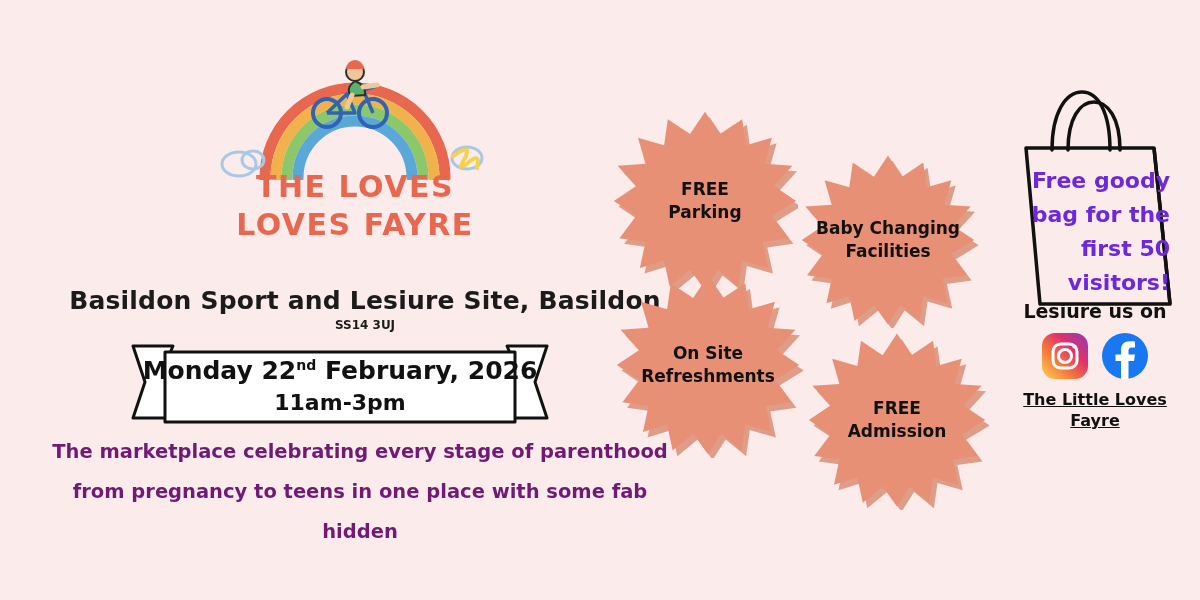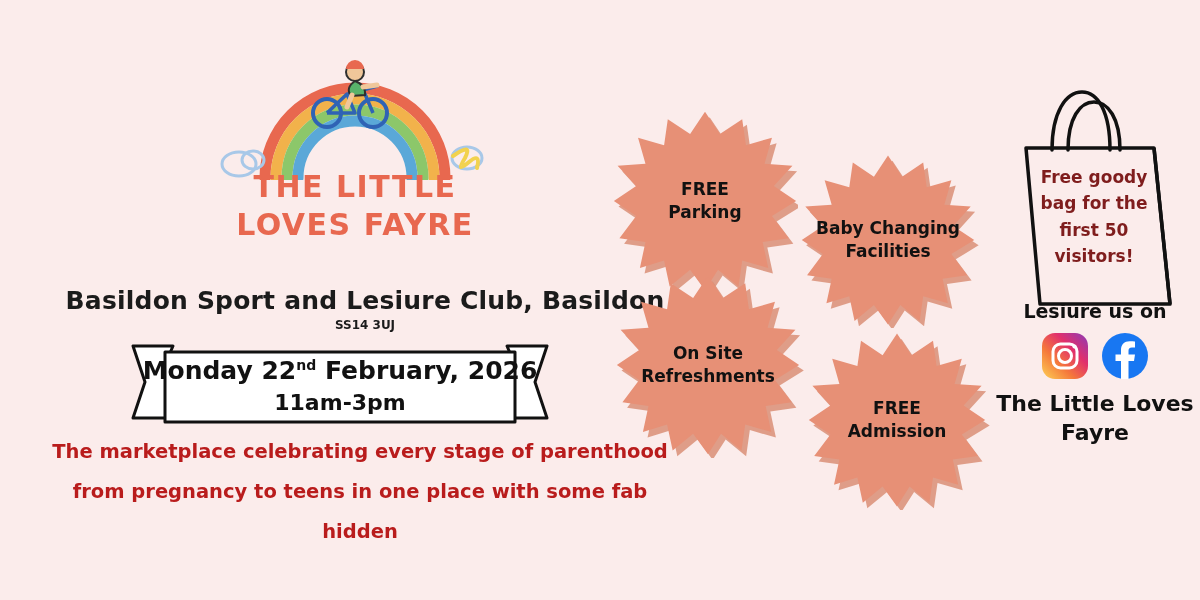--- a/index.html
+++ b/index.html
@@ -78,21 +78,21 @@
   #banner-text .time {
     font-size: 22px; font-weight: bold; margin-top: 4px;
   }
 
   
   #tagline {
     position: absolute;
     left: 40px; top: 432px;
     width: 640px;
     text-align: center;
-    color: #b91c1c;
+    color: #701a75;
     font-size: 19.5px;
     font-weight: bold;
     line-height: 2.05;
   }
 
   
   .burst { position: absolute; }
   .burst svg { display: block; }
   .burst .burst-label {
     position: absolute;
@@ -119,23 +119,23 @@
   #bag {
     position: absolute;
     left: 1004px; top: 78px;
     width: 180px; height: 240px;
   }
   #bag svg { position: absolute; left: 0; top: 0; }
   #bag-text {
     position: absolute;
     left: 14px; top: 86px;
     width: 152px;
-    text-align: center;
-    color: #7f1d1d;
-    font-size: 17px;
+    text-align: right;
+    color: #6d28d9;
+    font-size: 22px;
     font-weight: bold;
     line-height: 1.55;
   }
 
   
   #follow {
     position: absolute;
     left: 990px; top: 300px;
     width: 210px;
     text-align: center;
@@ -143,21 +143,21 @@
   #follow-label {
     font-size: 19px; font-weight: bold; color: #111;
   }
   #social-icons {
     margin-top: 10px;
     display: flex; justify-content: center; align-items: center; gap: 12px;
   }
   .social-ico { width: 48px; height: 48px; display: block; }
   #handle {
     margin-top: 10px;
-    font-size: 22px; font-weight: bold; color: #111; line-height: 1.3;
+    font-size: 16px; font-weight: bold; color: #111; line-height: 1.3; text-decoration: underline;
   }
 </style>
 </head>
 <body>
 
 <div id="poster">
 
   <div id="logo-block">
     <svg id="logo-art" viewBox="0 0 300 120">
 
@@ -177,27 +177,27 @@
       <path d="M158 27 l14 -2" stroke="#f0c79a" stroke-width="5" stroke-linecap="round"></path>
       <path d="M147 35 l-5 12" stroke="#f0c79a" stroke-width="5" stroke-linecap="round"></path>
 
       <ellipse cx="34" cy="104" rx="17" ry="12" fill="none" stroke="#a8c8e8" stroke-width="3"></ellipse>
       <ellipse cx="48" cy="100" rx="11" ry="9" fill="none" stroke="#a8c8e8" stroke-width="3"></ellipse>
       <ellipse cx="262" cy="98" rx="15" ry="11" fill="none" stroke="#a8c8e8" stroke-width="3"></ellipse>
 
       <path d="M248 96 q20 -14 12 2 q-10 16 4 4 q12 -10 8 6" fill="none" stroke="#f2d24e" stroke-width="4" stroke-linecap="round"></path>
     </svg>
     <div id="logo-text">
-      <span class="l1">THE LITTLE</span>
+      <span class="l1">THE LOVES</span>
       <span class="l2">LOVES FAYRE</span>
     </div>
   </div>
 
   <div id="venue">
-    <div class="venue-line">Basildon Sport and Lesiure Club, Basildon</div>
+    <div class="venue-line">Basildon Sport and Lesiure Site, Basildon</div>
     <div class="venue-post">SS14 3UJ</div>
   </div>
 
   <div id="banner-wrap">
     <svg width="450" height="96" viewBox="0 0 450 96">
       <path d="M18 10 L58 10 L52 24 L52 82 L18 82 L30 46 Z" fill="#ffffff" stroke="#111" stroke-width="3" stroke-linejoin="round"></path>
       <path d="M432 10 L392 10 L398 24 L398 82 L432 82 L420 46 Z" fill="#ffffff" stroke="#111" stroke-width="3" stroke-linejoin="round"></path>
       <path d="M50 16 L400 16 L400 86 L50 86 Z" fill="#ffffff" stroke="#111" stroke-width="3" stroke-linejoin="round"></path>
     </svg>
     <div id="banner-text">

